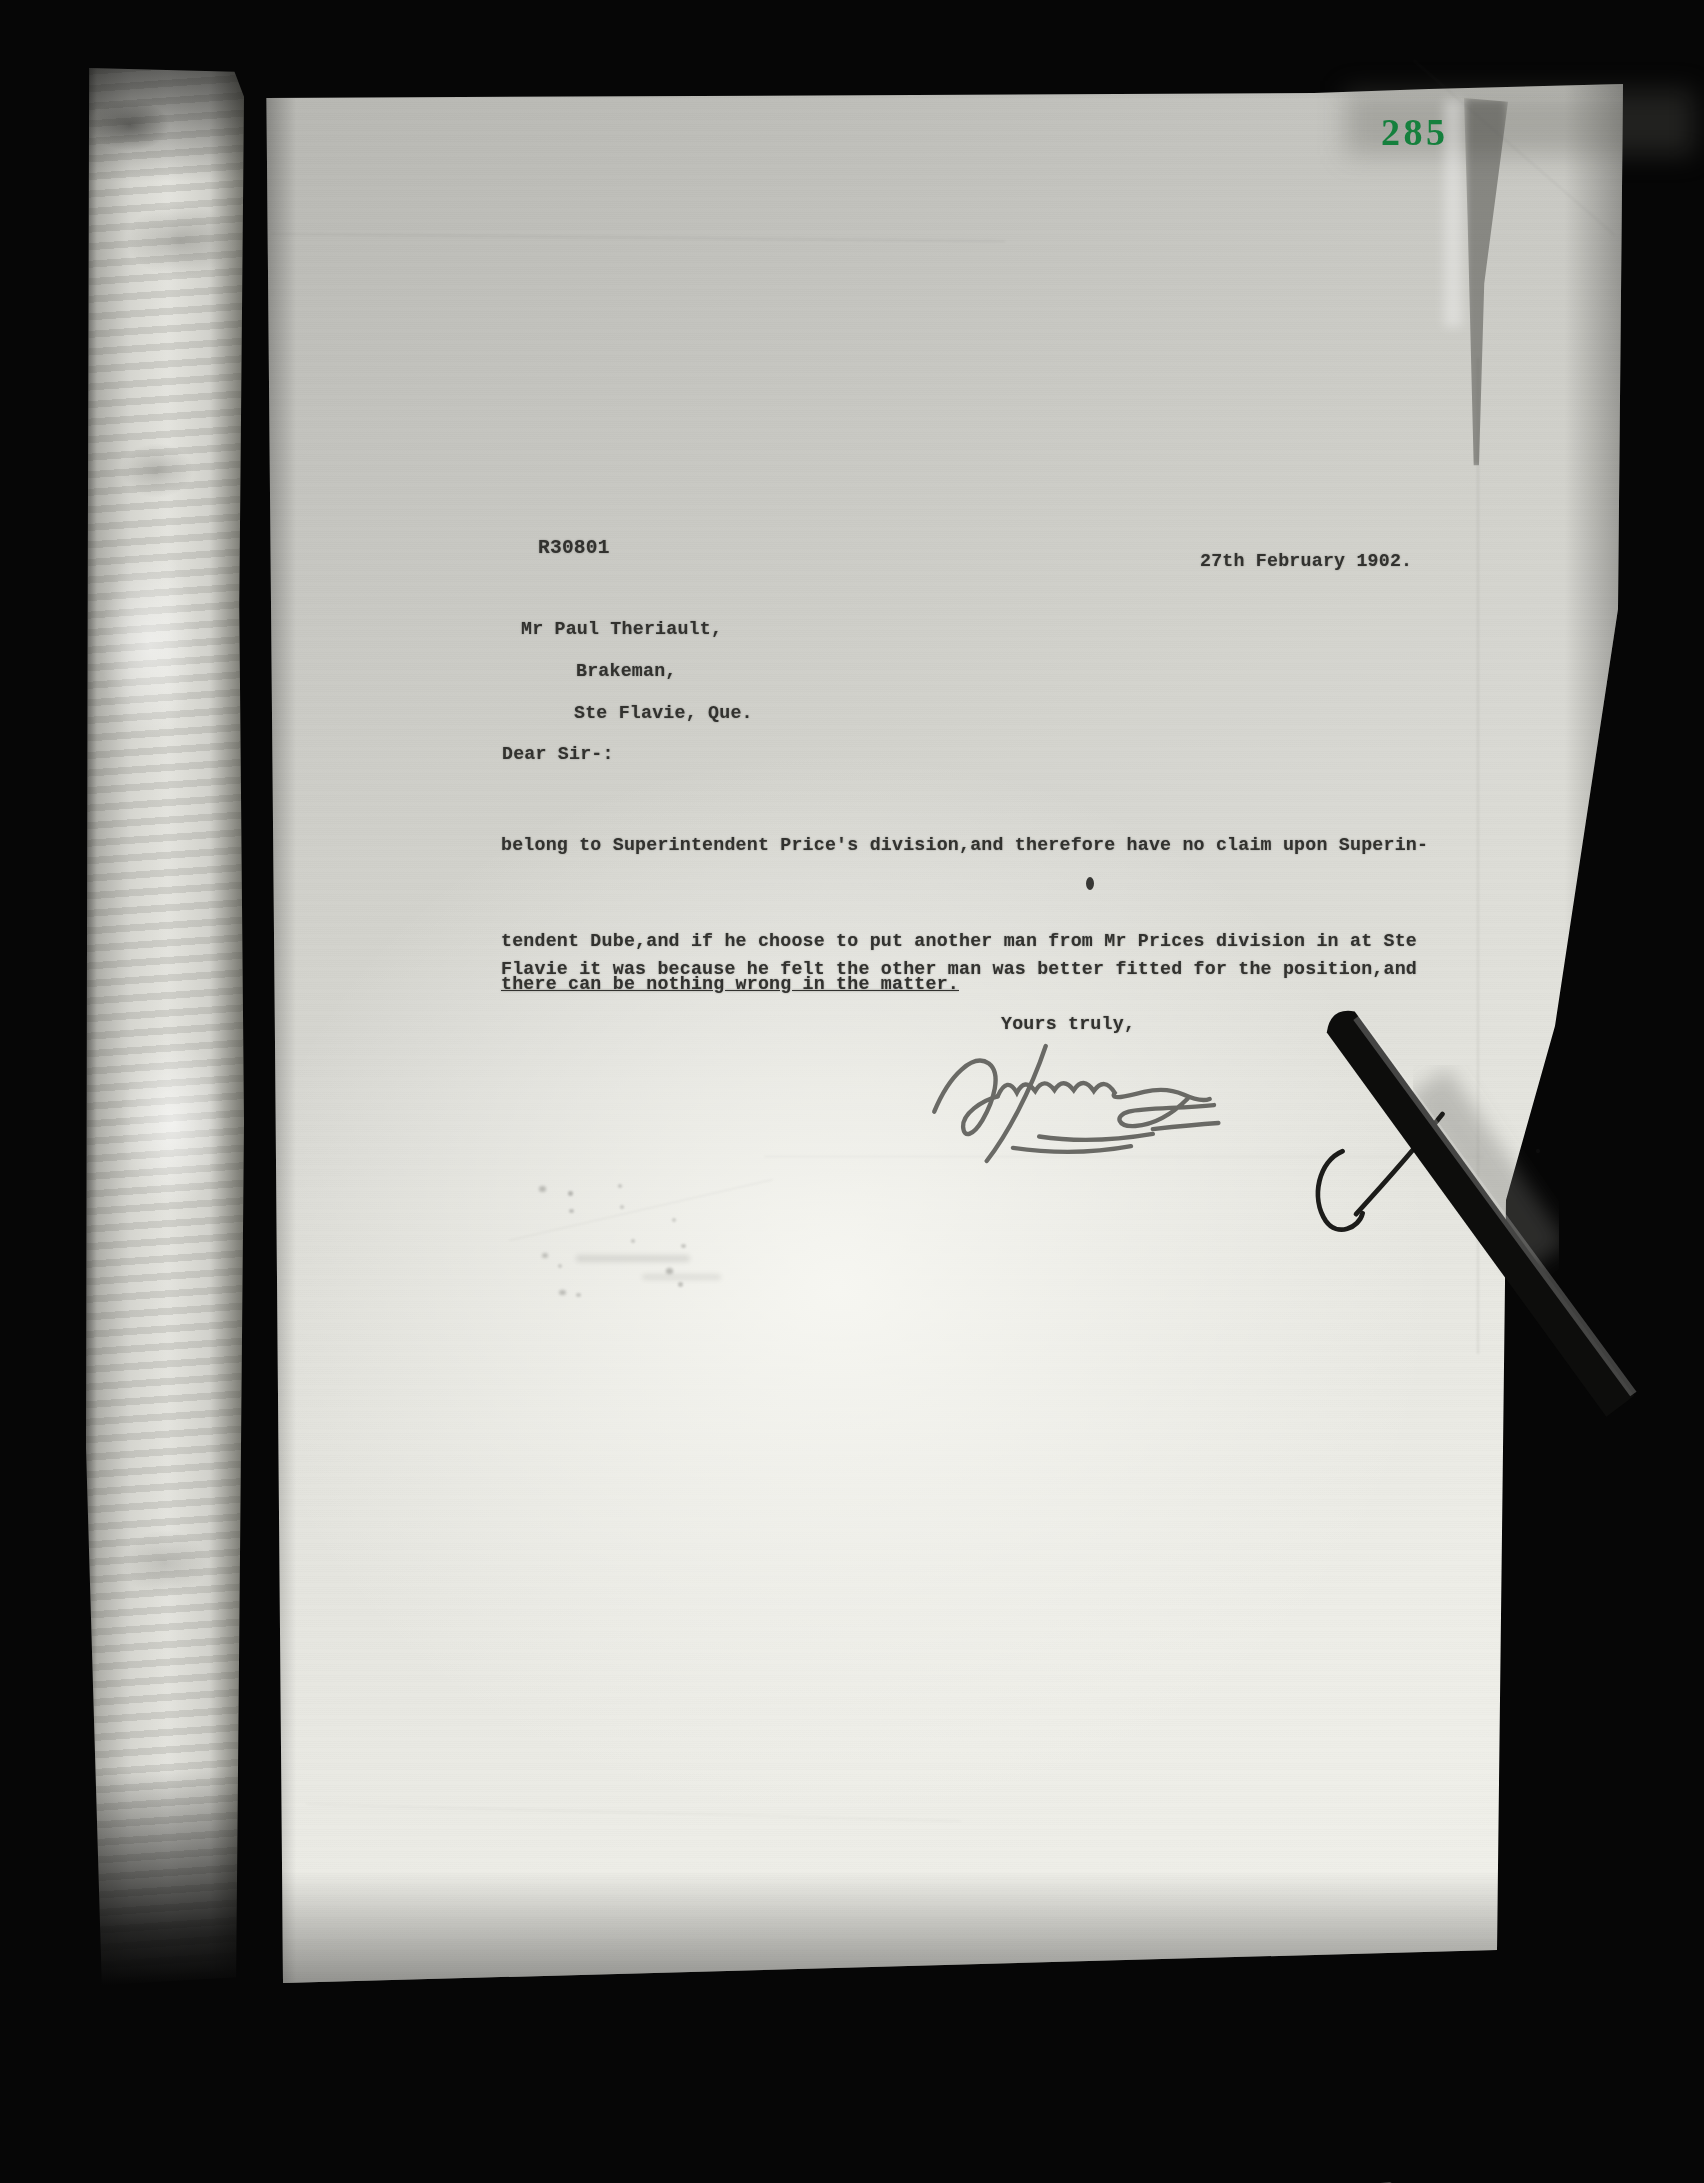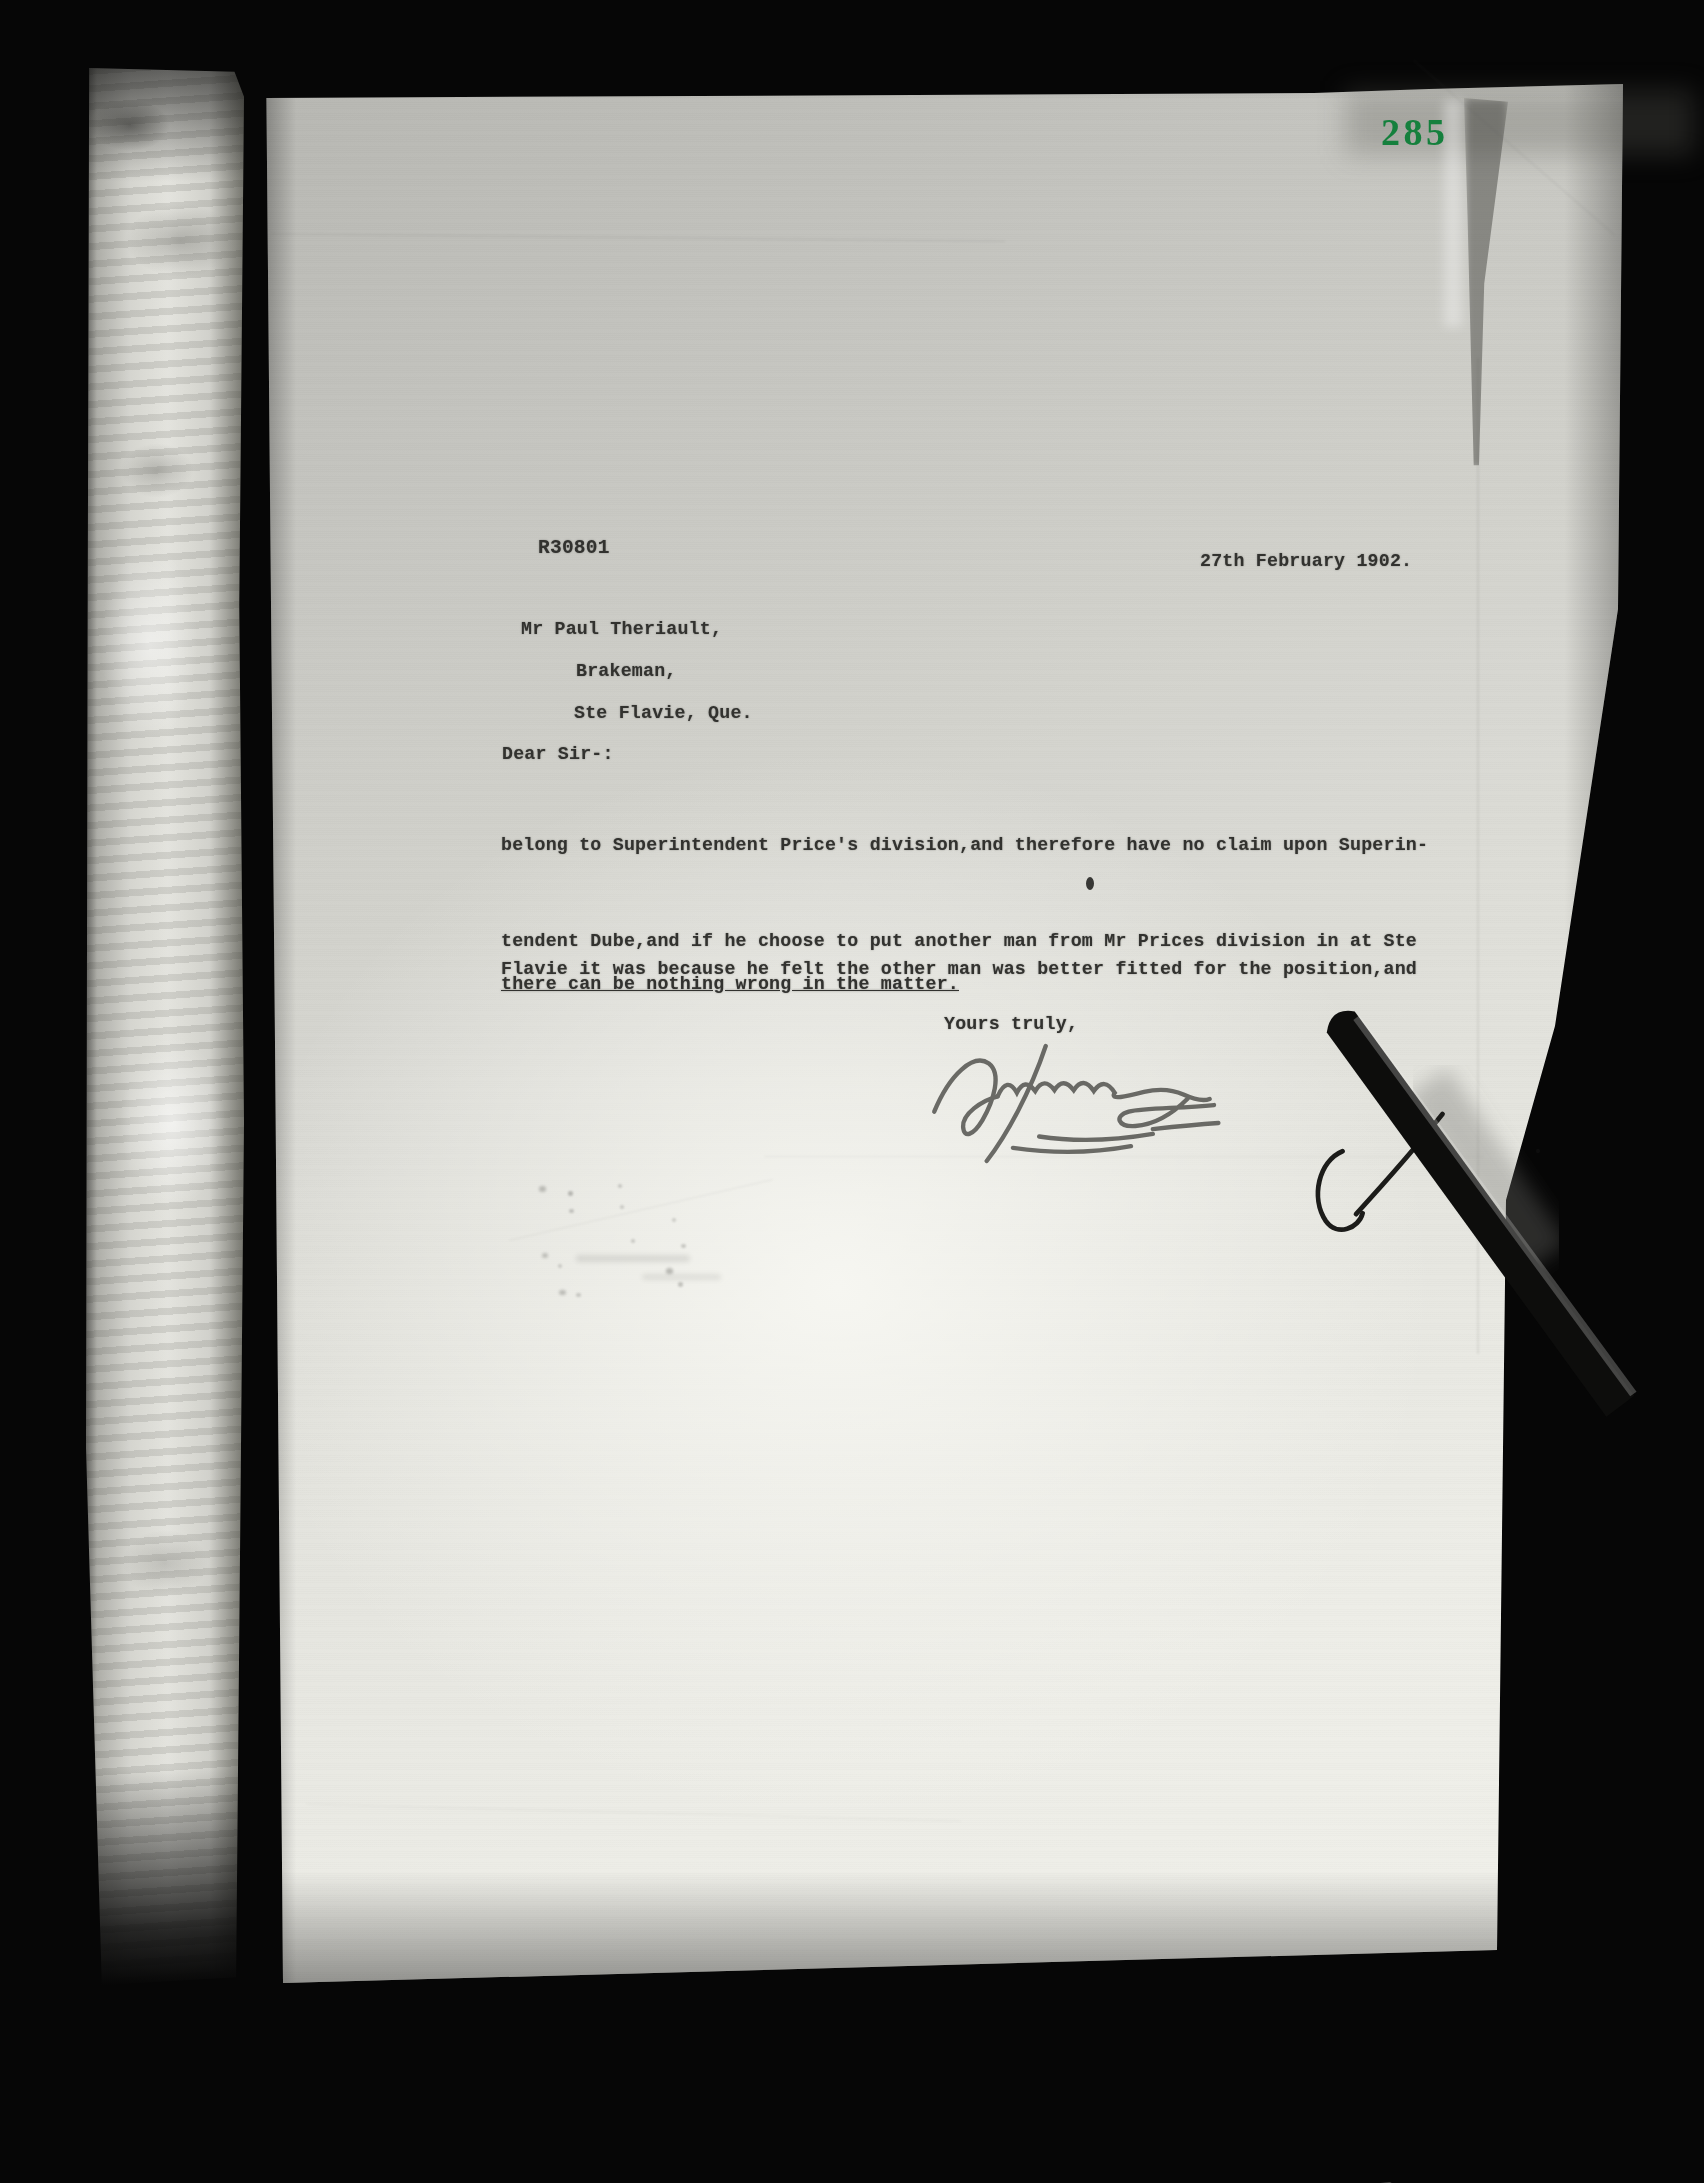--- a/index.html
+++ b/index.html
@@ -114,21 +114,21 @@
   <div class="typed" style="left:538px;top:537px;font-size:19.6px;">R30801</div>
   <div class="typed" style="left:1200px;top:551px;">27th February 1902.</div>
   <div class="typed" style="left:513px;top:619px;padding-left:8px;">Mr Paul Theriault,</div>
   <div class="typed" style="left:576px;top:661px;">Brakeman,</div>
   <div class="typed" style="left:574px;top:703px;">Ste Flavie, Que.</div>
   <div class="typed" style="left:502px;top:744px;">Dear Sir-:</div>
   <div class="typed" style="left:501px;top:835px;">belong to Superintendent Price's division,and therefore have no claim upon Superin-</div>
   <div class="typed" style="left:501px;top:931px;">tendent Dube,and if he choose to put another man from Mr Prices division in at Ste</div>
   <div class="typed" style="left:501px;top:927px;margin-top:32px;">Flavie it was because he felt the other man was better fitted for the position,and</div>
   <div class="typed" style="left:501px;top:974px;text-decoration:underline;">there can be nothing wrong in the matter.</div>
-  <div class="typed" style="left:944px;top:1014px;">Yours truly,</div>
+  <div class="typed" style="left:1001px;top:1014px;">Yours truly,</div>
 
   <svg style="left:908px;top:1022px;filter:blur(0.7px);opacity:.8;" width="341" height="153" viewBox="0 0 780 350">
     <g fill="none" stroke="#4a4a46" stroke-width="10" stroke-linecap="round">
       <path d="M 60,205 C 95,120 150,70 185,95 C 215,118 196,180 170,225 C 150,258 128,268 126,240 C 124,210 168,180 205,170"></path>
       <path d="M 315,55 C 280,160 225,260 180,318"></path>
       <path d="M 205,170 q 22,-48 44,-8 q 18,-36 42,-4 q 20,-34 44,-2 q 20,-32 44,0 q 22,-34 46,2 q 24,-34 48,4 C 460,180 500,170 540,160 q 50,-12 90,6 q 40,18 60,10"></path>
       <path d="M 640,175 C 600,215 560,235 520,238 C 480,241 470,215 505,205 C 540,196 620,198 700,190"></path>
       <path d="M 300,262 q 120,18 260,-6 M 560,245 q 90,-10 150,-14 M 240,288 q 140,20 270,-4"></path>
     </g>
   </svg>

